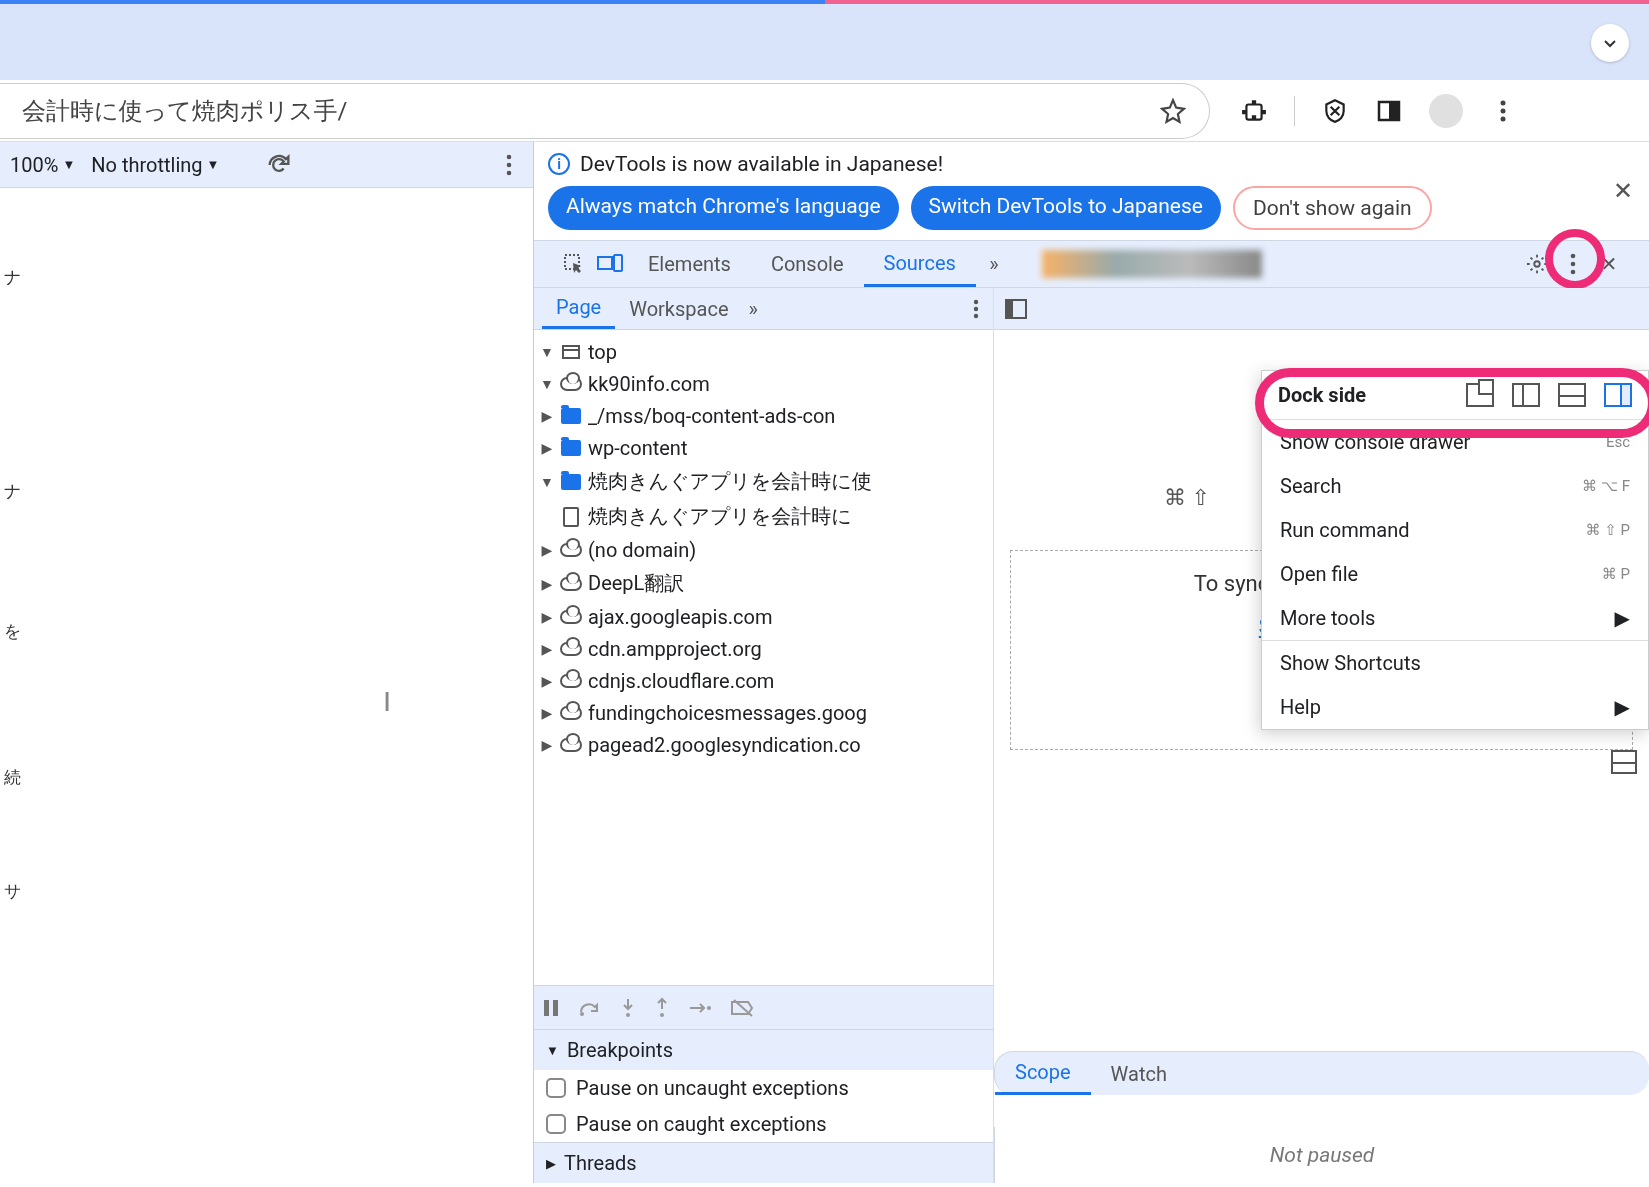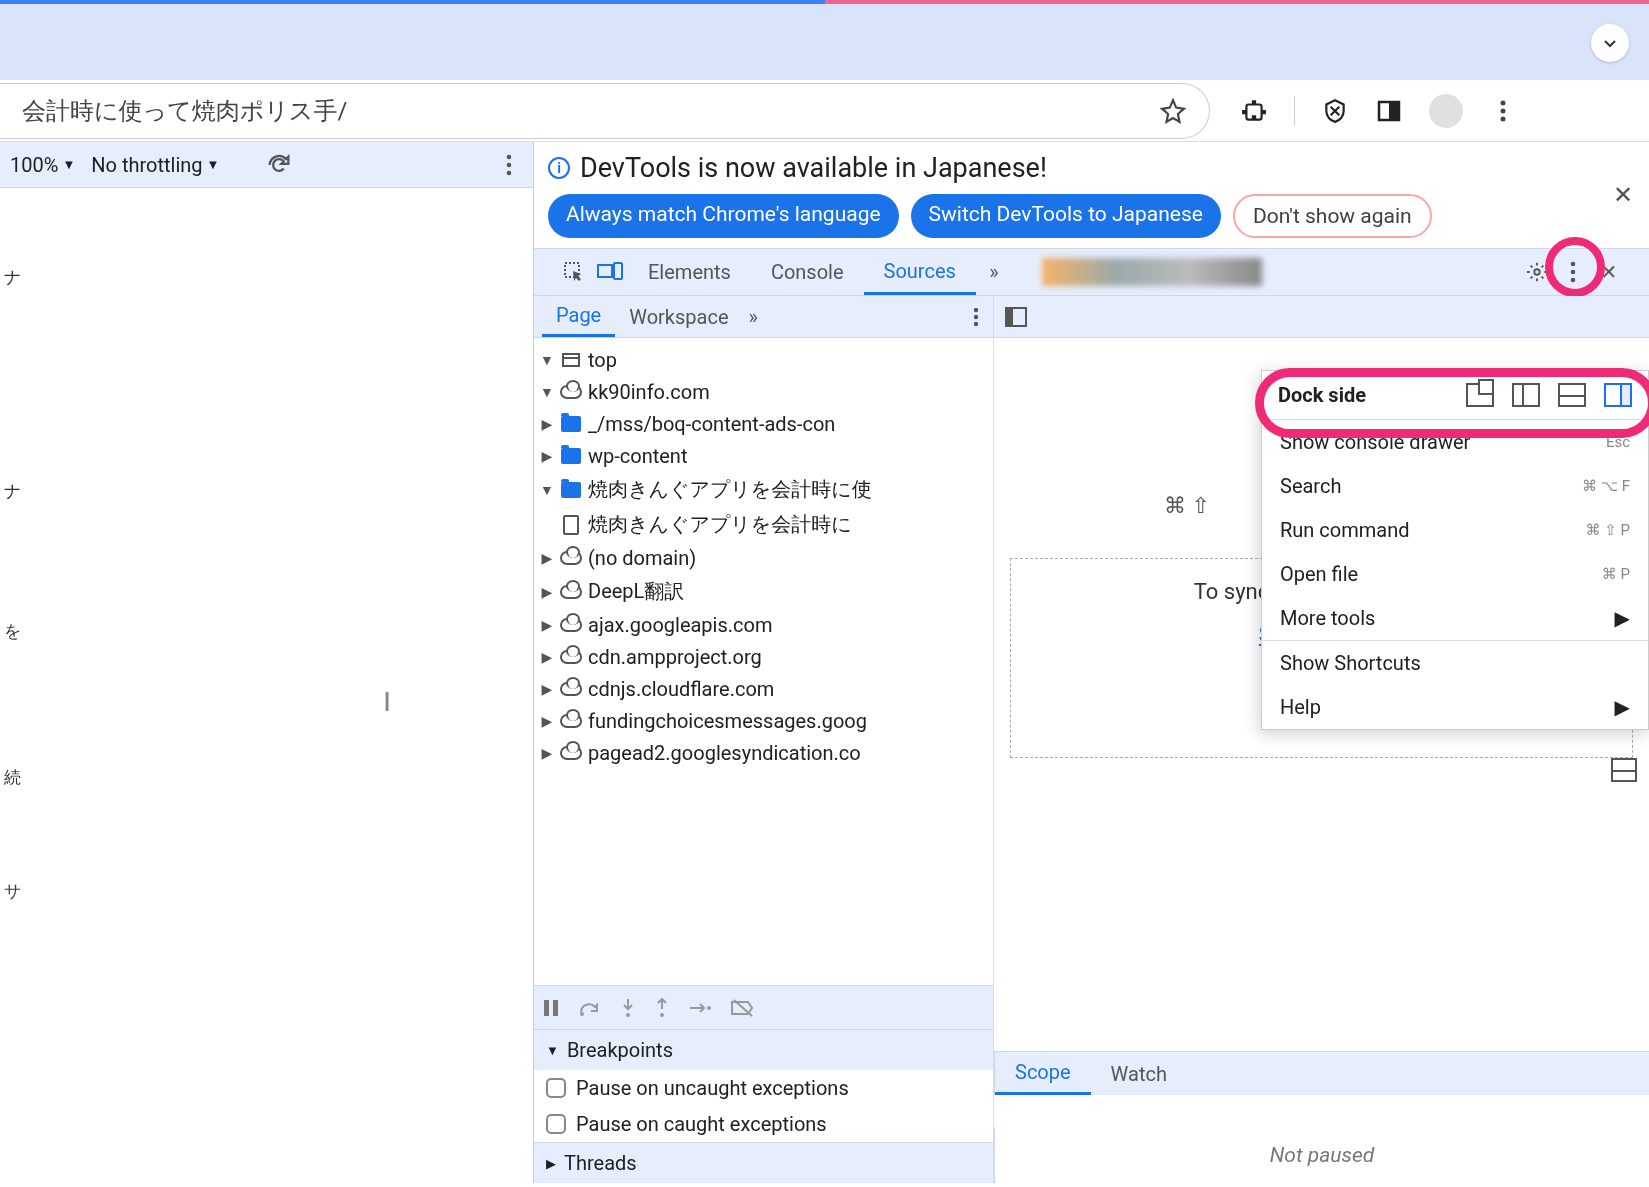--- a/index.html
+++ b/index.html
@@ -19,21 +19,21 @@
 .lp-top { height:46px; background:#e6eefd; display:flex; align-items:center; padding:0 10px; gap:16px; border-bottom:1px solid #cfd6e4; }
 .lp-top .sel { display:flex; align-items:center; gap:4px; font-size:20px; }
 .lp-main { flex:1; background:#fff; position:relative; }
 .lp-vtxt { position:absolute; left:4px; font-size:17px; color:#333; padding:2px 0; }
 .lp-vtxt.t1 { top:76px; } .lp-vtxt.t2 { top:290px; } .lp-vtxt.t3 { top:430px; } .lp-vtxt.t4 { top:576px; } .lp-vtxt.t5 { top:690px; }
 .lp-handle { position:absolute; right:148px; top:500px; font-size:22px; color:#888; letter-spacing:-6px; }
 .rightpane { flex:1; display:flex; flex-direction:column; border-left:1px solid #ccc; }
 .infobar { padding:10px 14px; display:flex; flex-direction:column; gap:10px; position:relative; }
 .infotop { display:flex; align-items:center; gap:10px; }
 .infoicon { width:22px; height:22px; border:2px solid #1a73e8; border-radius:50%; display:flex; align-items:center; justify-content:center; color:#1a73e8; font-size:14px; font-weight:bold; }
-.infotxt { font-size:27px; }
+.infotxt { font-size:21px; }
 .pills { display:flex; gap:12px; }
 .pill { padding:8px 18px; border-radius:22px; font-size:21px; cursor:pointer; }
 .pill.blue { background:#1a73e8; color:#fff; }
 .pill.outline { border:2px solid #fca5a5; color:#404040; background:#fff; }
 .infoclose { position:absolute; right:16px; top:50%; transform:translateY(-50%); font-size:24px; color:#555; cursor:pointer; }
 .tabrow { height:48px; background:#e6eefd; display:flex; align-items:center; padding:0 22px; gap:0; border-top:1px solid #cfd6e4; border-bottom:1px solid #cfd6e4; position:relative; }
 .tabrow .ticon { width:36px; display:flex; justify-content:center; color:#555; }
 .tab { padding:0 20px; height:100%; display:flex; align-items:center; font-size:20px; color:#555; cursor:pointer; }
 .tab.active { color:#1a73e8; border-bottom:3px solid #1a73e8; }
 .blurred { width:220px; height:28px; background:linear-gradient(90deg,#f7b267,#9aa,#bbb,#888); filter:blur(3px); margin-left:30px; }
@@ -63,21 +63,21 @@
 .dropbox { position:absolute; left:16px; top:220px; right:16px; height:200px; border:1px dashed #aaa; padding:20px; text-align:center; font-size:22px; color:#333; }
 .dropbox a { color:#1a73e8; text-decoration:underline; display:inline-block; margin-top:18px; font-size:22px; font-weight:600;}
 .sidebar-toggle { position:absolute; right:12px; top:420px; width:26px; height:24px; border:2px solid #555; }
 .sidebar-toggle::after{content:"";position:absolute;bottom:0;left:0;right:0;height:8px;border-top:2px solid #555;}
 .dbgbar { height:44px; background:#e6eefd; border-top:1px solid #cfd6e4; display:flex; align-items:center; padding:0 8px; gap:18px; }
 .dbgbar .di { color:#888; font-size:20px; }
 .bp-section { background:#e6eefd; border-top:1px solid #cfd6e4; }
 .bp-head { padding:8px 12px; display:flex; align-items:center; gap:8px; font-size:20px; }
 .bp-row { background:#fff; padding:6px 12px; display:flex; align-items:center; gap:10px; font-size:20px; }
 .cb { width:20px; height:20px; border:2px solid #888; border-radius:5px; }
-.scopebar { height:44px; background:#e6eefd; border-top:1px solid #cfd6e4; border-left:1px solid #cfd6e4; display:flex; align-items:center; }
+.scopebar { height:44px; background:#e6eefd; border-top:1px solid #cfd6e4; border-left:1px solid #cfd6e4; display:flex; align-items:center;border-radius:19px; }
 .stab { padding:0 20px; height:100%; display:flex; align-items:center; font-size:20px; color:#555; }
 .stab.active { color:#1a73e8; border-bottom:3px solid #1a73e8; }
 .np { text-align:center; font-style:italic; color:#777; padding:16px; font-size:21px; border-left:1px solid #cfd6e4;margin-top:32px; }
 .popup { position:absolute; right:0; top:370px; width:388px; background:#fff; border:1px solid #ccc; box-shadow:-2px 4px 16px rgba(0,0,0,.18); z-index:10; font-size:20px; }
 .popup .dockrow { display:flex; align-items:center; padding:12px 16px; gap:18px;font-weight:bold; }
 .popup .dside { flex:1; }
 .popup .dockic { width:28px; height:24px; border:2px solid #555; position:relative; cursor:pointer; }
 .popup .dockic.sep::before { content:""; position:absolute; right:-2px; top:-6px; width:12px; height:12px; border:2px solid #555; background:#fff; }
 .popup .dockic.left::before { content:""; position:absolute; left:0; top:0; bottom:0; width:8px; border-right:2px solid #555; }
 .popup .dockic.bottom::before { content:""; position:absolute; left:0; right:0; bottom:0; height:8px; border-top:2px solid #555; }

